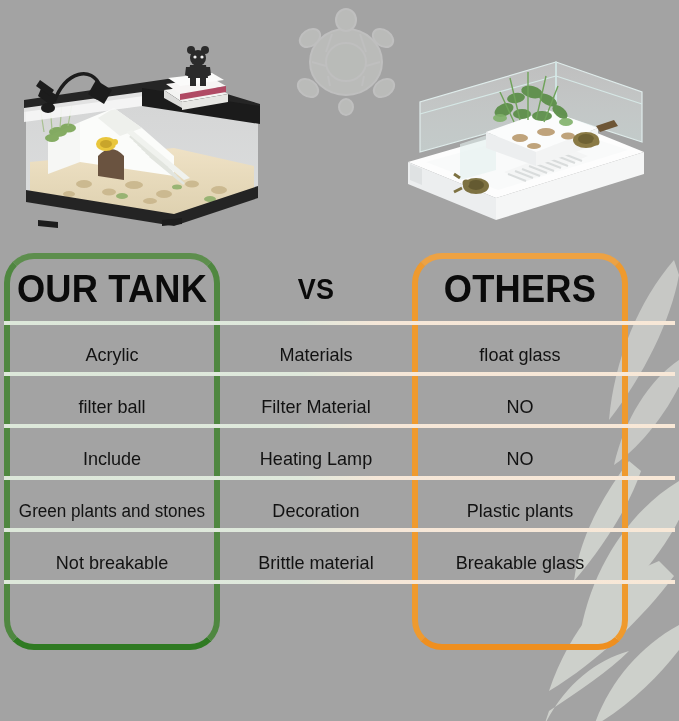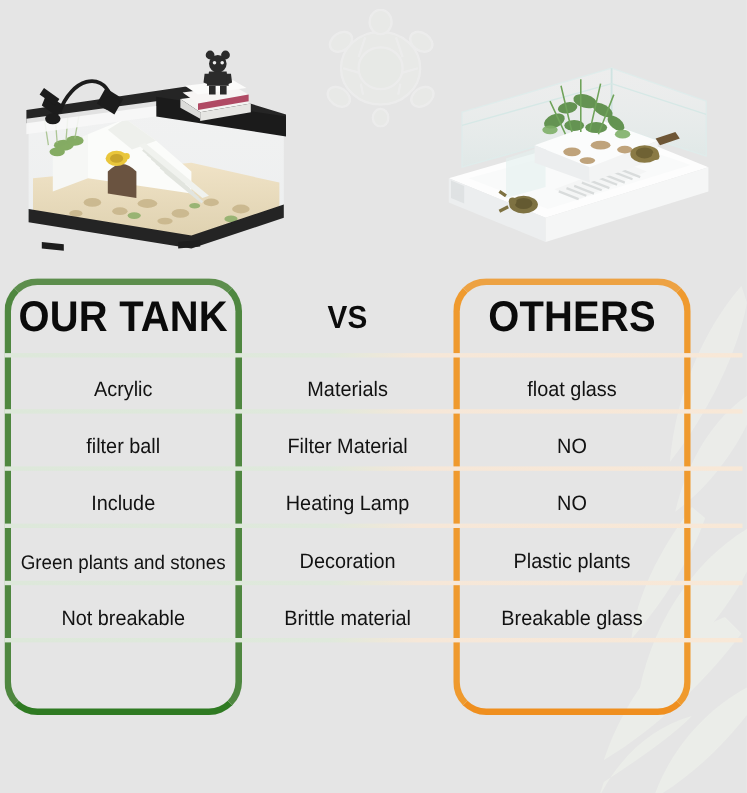--- a/index.html
+++ b/index.html
@@ -3,21 +3,21 @@
 <meta charset="utf-8">
 <style>
   html,body{margin:0;padding:0;}
   body{
     width:679px;height:721px;
     background:#ffffff;
     font-family:"Liberation Sans", sans-serif;
     overflow:hidden;
     position:relative;
   }
-  #root{position:relative;width:679px;height:721px;overflow:hidden;background:#e5e5e5;}
+  #root{position:relative;width:679px;height:721px;overflow:hidden;background:#a3a3a3;}
 
   
   .wm{position:absolute;pointer-events:none;}
   .wm-turtle{left:288px;top:8px;width:116px;height:108px;opacity:.30;}
   .wm-leaves{right:-10px;bottom:-20px;width:260px;height:300px;opacity:.55;}
   .wm-leaves2{right:0px;top:250px;width:120px;height:230px;opacity:.45;}
 
   
   .photo{position:absolute;}
   #tank-left{left:14px;top:44px;width:248px;height:186px;}

